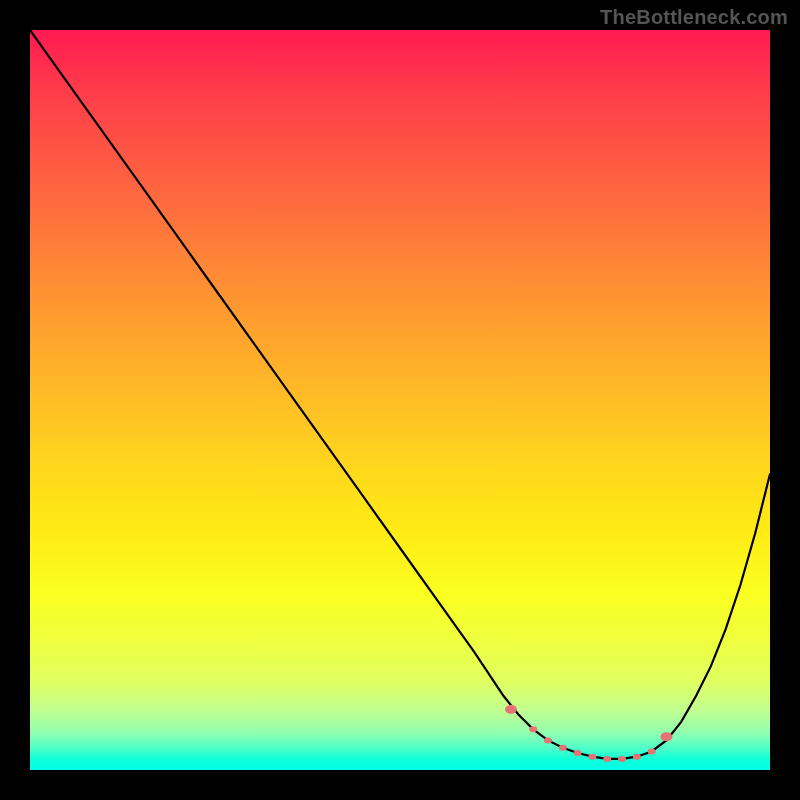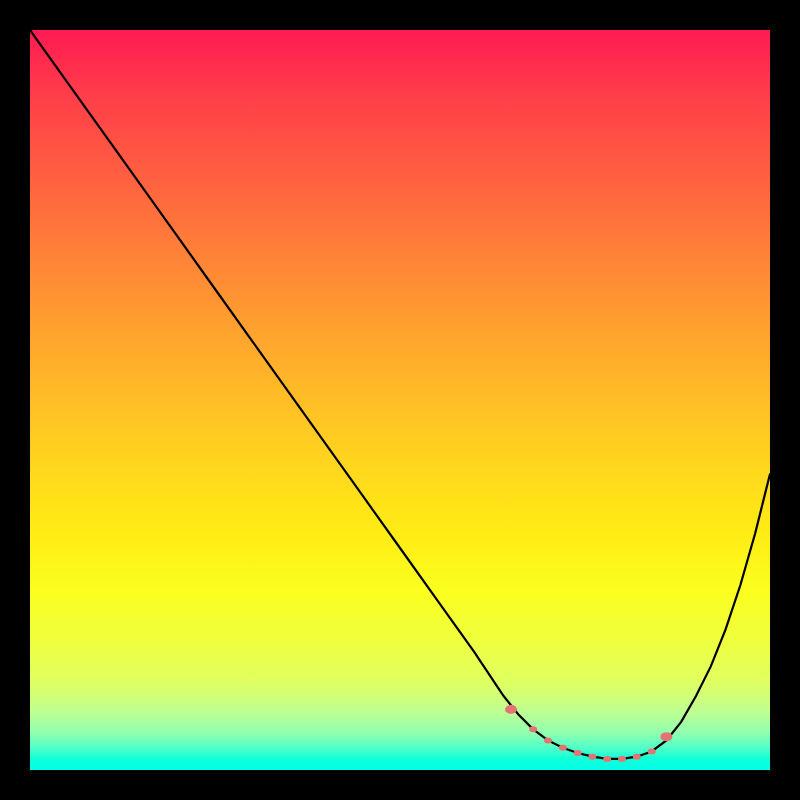--- a/index.html
+++ b/index.html
@@ -56,20 +56,21 @@
     font-size: 20px;
     font-weight: bold;
     letter-spacing: 0.2px;
     user-select: none;
   }
 </style>
 </head>
 <body>
 
 <div class="chart-container">
+  <div class="watermark">TheBottleneck.com</div>
   <div class="plot-area">
     <svg class="curve-overlay" viewBox="0 0 740 740" preserveAspectRatio="none">
       <path id="curve-path" stroke="#000" stroke-width="2.2" fill="none" stroke-linecap="round" d="M0.00 0.00 L37.00 51.80 L74.00 103.60 L111.00 155.40 L148.00 207.20 L185.00 259.00 L222.00 310.80 L259.00 362.60 L296.00 414.40 L333.00 466.20 L370.00 518.00 L407.00 569.80 L444.00 621.60 L458.80 643.80 L473.60 666.00 L488.40 684.50 L503.20 699.30 L518.00 710.40 L532.80 717.80 L547.60 722.98 L562.40 726.68 L577.20 728.90 L592.00 728.90 L606.80 726.68 L621.60 721.50 L636.40 710.40 L651.20 691.90 L666.00 666.00 L680.80 636.40 L695.60 599.40 L710.40 555.00 L725.20 503.20 L740.00 444.00"></path>
       <g id="marker-group">
           <ellipse cx="481.00" cy="679.32" rx="6" ry="4.5" fill="#e57373"></ellipse>
           <ellipse cx="503.20" cy="699.30" rx="4" ry="3" fill="#e57373"></ellipse>
           <ellipse cx="518.00" cy="710.40" rx="4" ry="3" fill="#e57373"></ellipse>
           <ellipse cx="532.80" cy="717.80" rx="4" ry="3" fill="#e57373"></ellipse>
           <ellipse cx="547.60" cy="722.98" rx="4" ry="3" fill="#e57373"></ellipse>
           <ellipse cx="562.40" cy="726.68" rx="4" ry="3" fill="#e57373"></ellipse>

